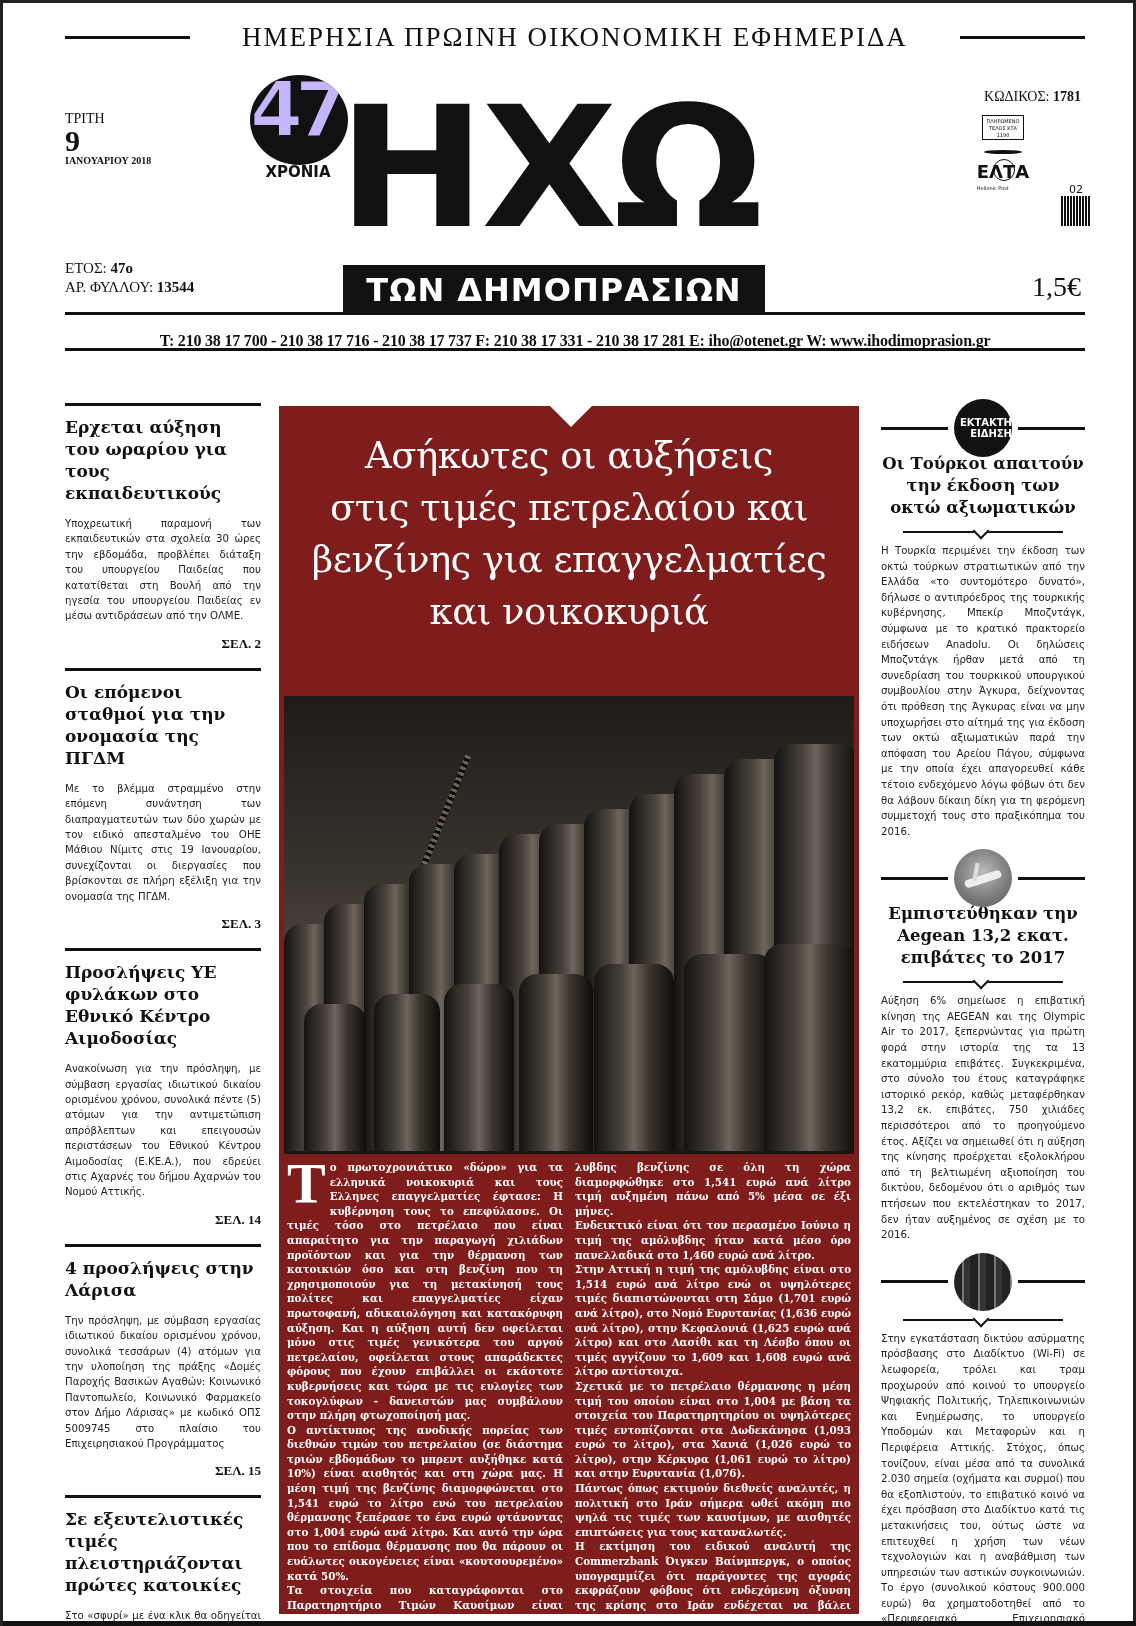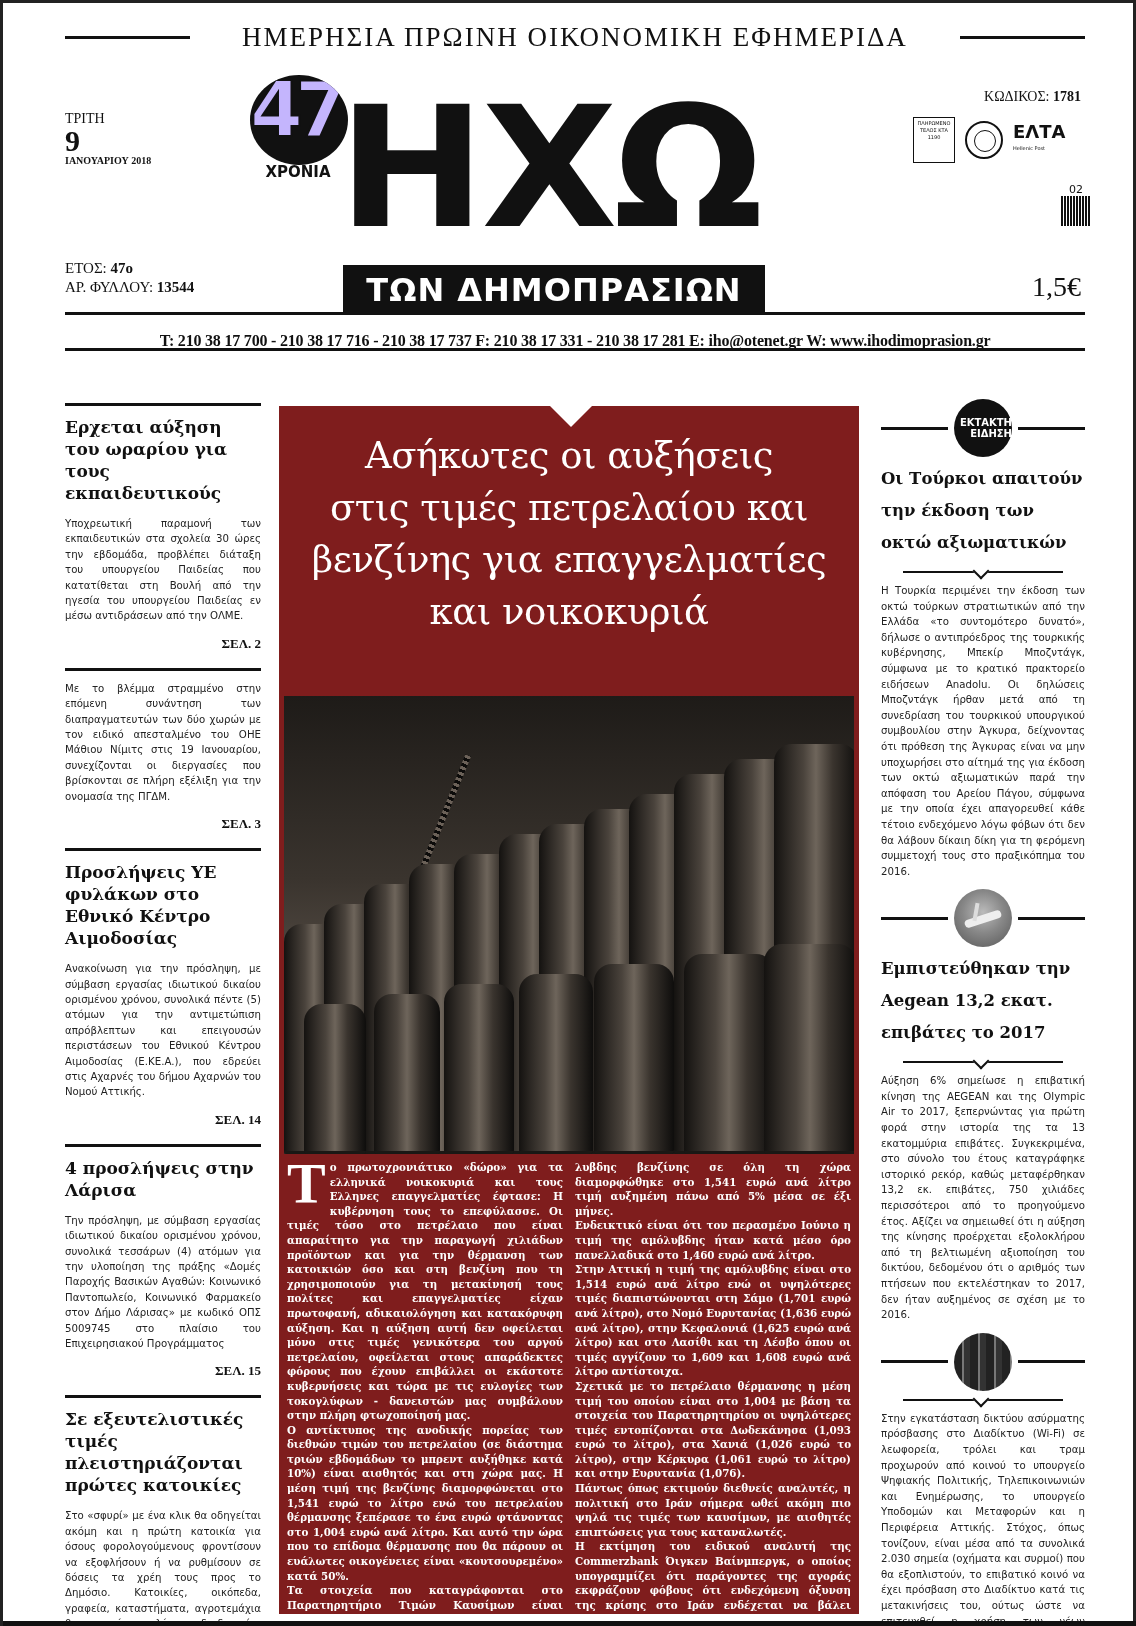--- a/index.html
+++ b/index.html
@@ -24,21 +24,21 @@
   .anniv { position: absolute; left: 245px; top: 72px; width: 100px; height: 115px; }
   .anniv-circle { position: absolute; left: 2px; top: 0; width: 98px; height: 90px; border-radius: 50%; background: #111; overflow: hidden; }
   .anniv-num { position: absolute; left: 0; top: -10px; width: 100px; text-align: left; font-family: "DejaVu Sans", sans-serif; font-weight: bold; font-size: 76px; color: #c4b5fd; letter-spacing: -8px; -webkit-text-stroke: 2px #111; }
   .anniv-label { position: absolute; left: 0; top: 88px; width: 100px; text-align: center; font-family: "DejaVu Sans", sans-serif; font-weight: bold; font-size: 15px; }
 
   .logo { position: absolute; left: 335px; top: 90px; width: 420px; font-family: "DejaVu Sans", sans-serif; font-weight: bold; font-size: 168px; line-height: 150px; letter-spacing: -4px; color: #111; transform: scaleX(1.05); transform-origin: left; }
   .logo-sub { position: absolute; left: 340px; top: 262px; width: 422px; height: 50px; background: #111; color: #fff; font-family: "DejaVu Sans", sans-serif; font-weight: bold; font-size: 32px; line-height: 50px; text-align: center; letter-spacing: 1px; }
 
   .code { position: absolute; right: 52px; top: 86px; font-family: "Liberation Serif", serif; font-size: 14px; }
   .code b { font-weight: bold; }
-  .postal { position: absolute; left: 910px; top: 112px; width: 180px; height: 50px; display: flex; align-items: center; gap: 10px; }
+  .postal { position: absolute; left: 910px; top: 112px; width: 180px; height: 50px; display: flex; align-items: center; gap: 10px; flex-direction: column; }
   .stamp-box { width: 42px; height: 46px; border: 1px solid #111; font-family: "DejaVu Sans", sans-serif; font-size: 5px; text-align: center; line-height: 7px; padding-top: 2px; }
   .seal { width: 38px; height: 38px; border-radius: 50%; border: 2px solid #111; position: relative; }
   .seal::after { content: ""; position: absolute; left: 7px; top: 7px; width: 20px; height: 20px; border-radius: 50%; border: 1px solid #111; }
   .elta { font-family: "DejaVu Sans", sans-serif; font-weight: bold; font-size: 18px; line-height: 16px; }
   .elta small { display: block; font-size: 5px; font-weight: normal; }
 
   .barcode { position: absolute; left: 906px; top: 180px; width: 140px; height: 56px; }
   .bars { position: absolute; left: 8px; top: 4px; width: 126px; height: 40px; background: repeating-linear-gradient(90deg, #111 0 2px, #fff 2px 3px, #111 3px 4px, #fff 4px 6px, #111 6px 9px, #fff 9px 10px); }
   .bar-digits { position: absolute; left: 0; top: 42px; width: 140px; font-family: "DejaVu Sans", sans-serif; font-size: 11px; letter-spacing: 1px; }
   .addon { position: absolute; left: 1058px; top: 180px; width: 30px; height: 50px; }
@@ -62,21 +62,21 @@
   .brief-ref { font-family: "Liberation Serif", serif; font-weight: bold; font-size: 13px; text-align: right; margin-top: 12px; }
 
   .rbrief { margin-bottom: 14px; }
   .rbrief-head { position: relative; height: 50px; display: flex; align-items: center; }
   .rbrief-head .line { flex: 1; height: 3px; background: #111; }
   .rbrief-head .circ { flex: 0 0 58px; height: 58px; border-radius: 50%; background: #111; margin: 0 6px; display: flex; align-items: center; justify-content: center; color: #fff; font-family: "DejaVu Sans", sans-serif; font-weight: bold; font-size: 10px; letter-spacing: 0; text-align: right; }
   .circ-photo-plane { background: radial-gradient(circle at 50% 40%, #bbb 0%, #888 45%, #555 100%) !important; position: relative; overflow: hidden; }
   .circ-photo-plane::before { content: ""; position: absolute; left: 10px; top: 26px; width: 38px; height: 8px; background: #eee; border-radius: 4px; transform: rotate(-18deg); }
   .circ-photo-plane::after { content: ""; position: absolute; left: 20px; top: 14px; width: 4px; height: 18px; background: #ddd; transform: rotate(10deg); }
   .circ-photo-bus { background: repeating-linear-gradient(90deg, #222 0 8px, #777 8px 10px, #333 10px 16px), #444 !important; }
-  .rbrief-title { font-family: "DejaVu Serif", serif; font-weight: bold; font-size: 16.5px; line-height: 32px; text-align: left; margin-top: 10px; }
+  .rbrief-title { font-family: "DejaVu Serif", serif; font-weight: bold; font-size: 16.5px; line-height: 22px; text-align: center; }
   .rbrief-divider { position: relative; width: 160px; height: 2px; background: #111; margin: 12px auto 10px; }
   .rbrief-divider::after { content: ""; position: absolute; left: 72px; top: 0; width: 10px; height: 10px; border-right: 2px solid #111; border-bottom: 2px solid #111; transform: rotate(45deg); transform-origin: center; margin-top: -6px; background: #fff; }
   .rbrief-body { font-family: "DejaVu Sans", sans-serif; font-size: 10.2px; line-height: 15.6px; text-align: justify; color: #222; }
 
   
   .lead { position: absolute; left: 276px; top: 403px; width: 580px; height: 1208px; background: #7f1d1d; padding-left: 28px; }
   .lead-notch { position: absolute; left: 270px; top: -1px; width: 0; height: 0; border-left: 22px solid transparent; border-right: 22px solid transparent; border-top: 22px solid #fff; }
   .lead-title { position: absolute; left: 0; top: 24px; width: 580px; text-align: center; color: #fff; font-family: "DejaVu Serif", serif; font-size: 37px; line-height: 52px; letter-spacing: -0.5px; }
 
   .photo { position: absolute; left: 5px; top: 290px; width: 570px; height: 458px; background: linear-gradient(180deg, #1e1b18 0%, #3a342e 40%, #6b6158 80%, #2a2622 100%); overflow: hidden; }
@@ -149,20 +149,21 @@
 
   <div class="col col-left" id="left-col">
       <div class="brief">
         <div class="brief-rule"></div>
         <div class="brief-title">Ερχεται αύξηση του ωραρίου για τους εκπαιδευτικούς</div>
         <div class="brief-body">Υποχρεωτική παραμονή των εκπαιδευτικών στα σχολεία 30 ώρες την εβδομάδα, προβλέπει διάταξη του υπουργείου Παιδείας που κατατίθεται στη Βουλή από την ηγεσία του υπουργείου Παιδείας εν μέσω αντιδράσεων από την ΟΛΜΕ.</div>
         <div class="brief-ref">ΣΕΛ. 2</div>
       </div>
       <div class="brief">
         <div class="brief-rule"></div>
+        <div class="brief-title">Οι επόμενοι σταθμοί για την ονομασία της ΠΓΔΜ</div>
         <div class="brief-body">Με το βλέμμα στραμμένο στην επόμενη συνάντηση των διαπραγματευτών των δύο χωρών με τον ειδικό απεσταλμένο του ΟΗΕ Μάθιου Νίμιτς στις 19 Ιανουαρίου, συνεχίζονται οι διεργασίες που βρίσκονται σε πλήρη εξέλιξη για την ονομασία της ΠΓΔΜ.</div>
         <div class="brief-ref">ΣΕΛ. 3</div>
       </div>
       <div class="brief">
         <div class="brief-rule"></div>
         <div class="brief-title">Προσλήψεις ΥΕ φυλάκων στο Εθνικό Κέντρο Αιμοδοσίας</div>
         <div class="brief-body">Ανακοίνωση για την πρόσληψη, με σύμβαση εργασίας ιδιωτικού δικαίου ορισμένου χρόνου, συνολικά πέντε (5) ατόμων για την αντιμετώπιση απρόβλεπτων και επειγουσών περιστάσεων του Εθνικού Κέντρου Αιμοδοσίας (Ε.ΚΕ.Α.), που εδρεύει στις Αχαρνές του δήμου Αχαρνών του Νομού Αττικής.</div>
         <div class="brief-ref">ΣΕΛ. 14</div>
       </div>
       <div class="brief">

